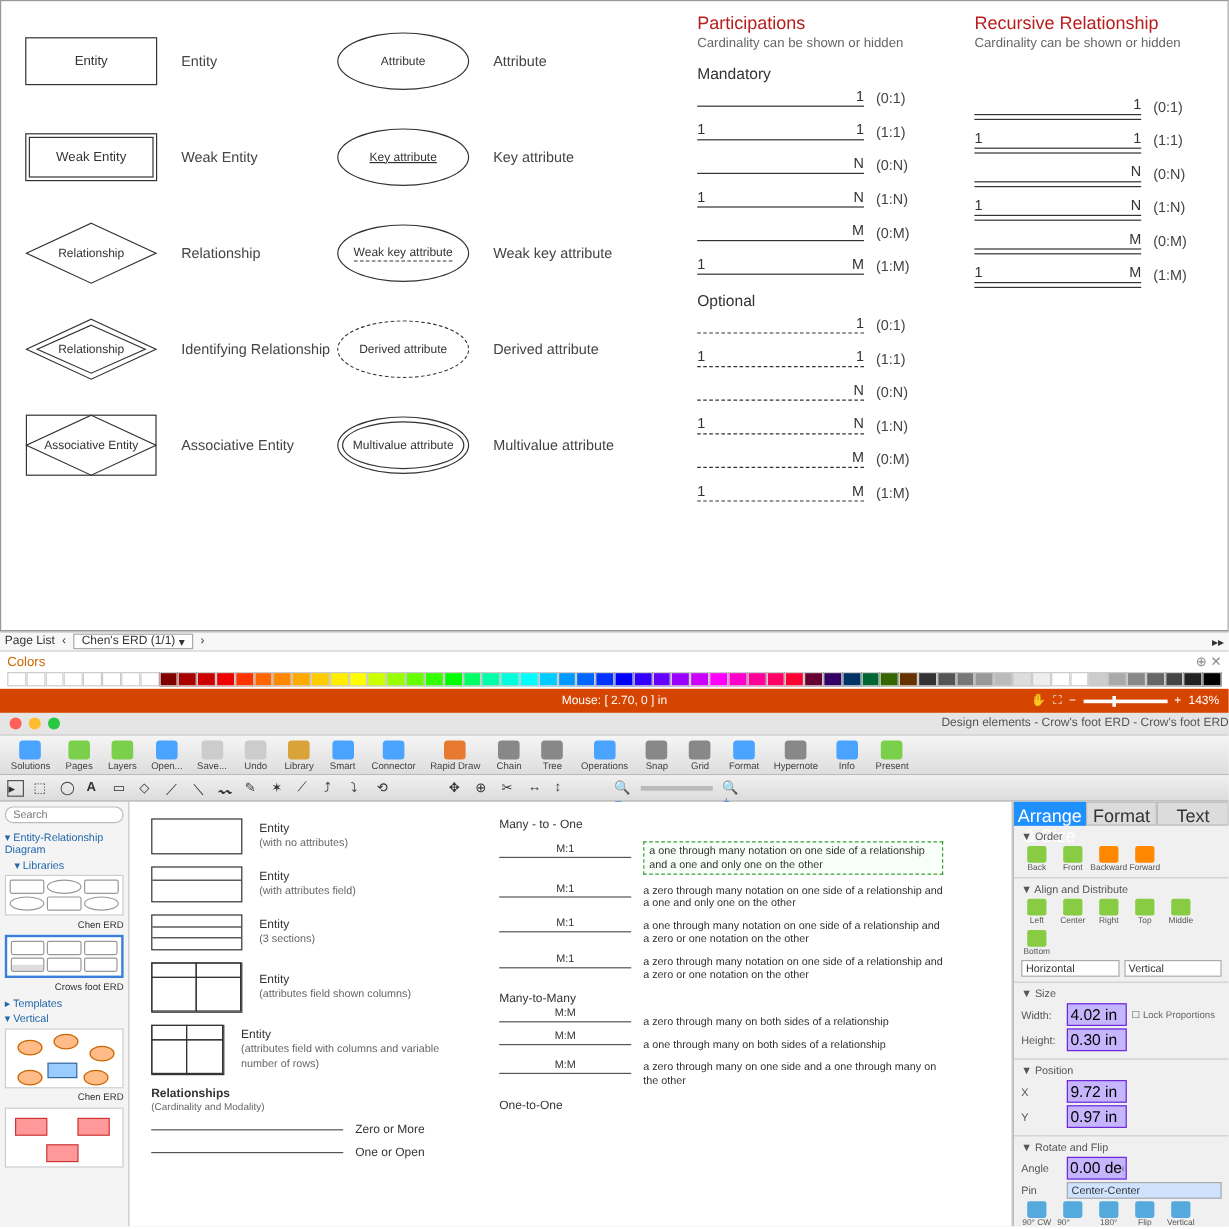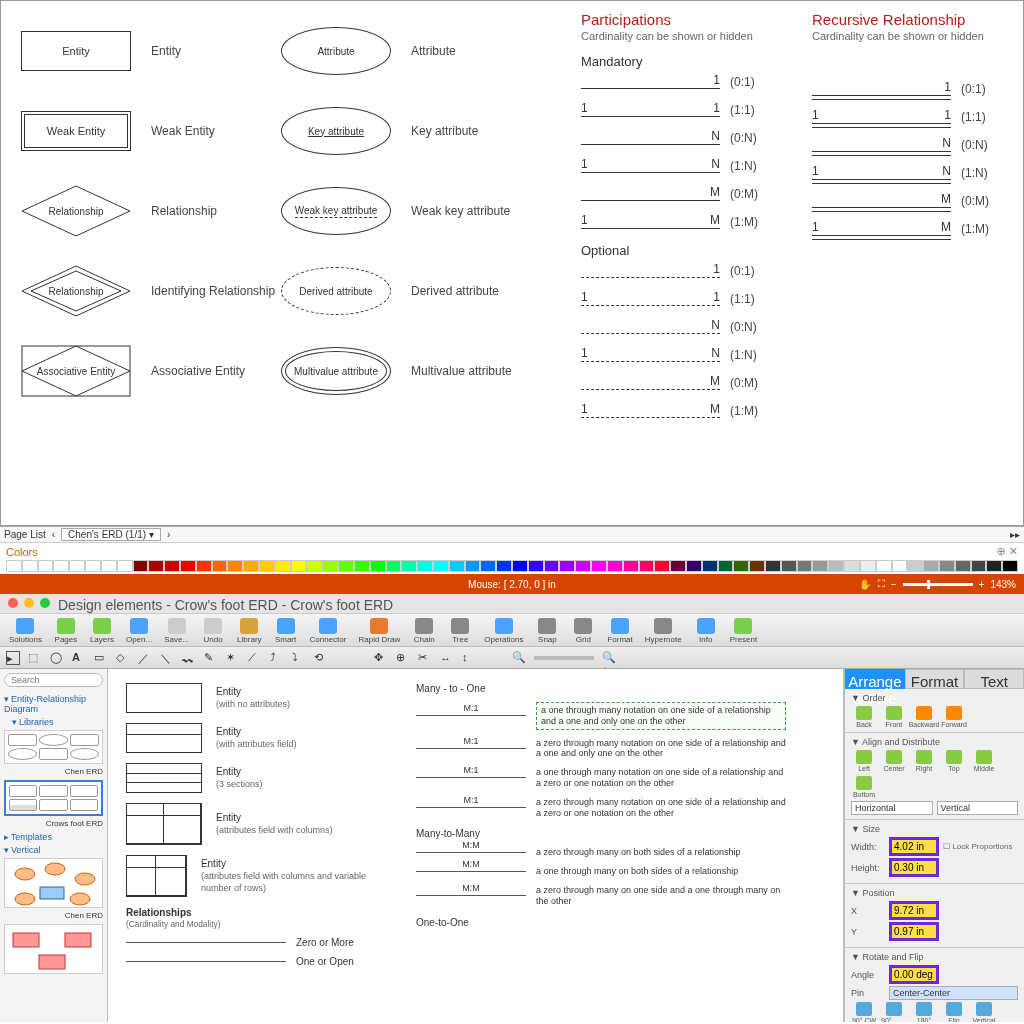--- a/index.html
+++ b/index.html
@@ -42,21 +42,21 @@
 .color-strip{height:14px;display:flex;padding:0 6px;gap:0}
 .color-strip span{flex:1;height:12px}
 .ruler-bar{height:20px;background:#d64500;color:#fff;font-size:10px;display:flex;align-items:center;justify-content:center;position:relative}
 .ruler-bar .zoom{position:absolute;right:8px;display:flex;align-items:center;gap:6px}
 .zoom-track{width:70px;height:3px;background:#fff;position:relative}
 .zoom-track::after{content:'';position:absolute;left:35%;top:-3px;width:3px;height:9px;background:#fff}
 
 .app2{background:#ececec;height:428px;display:flex;flex-direction:column}
 .mac-dots{display:flex;gap:6px;padding:4px 8px;background:#e5e5e5}
 .mac-dots span{width:10px;height:10px;border-radius:50%}
-.titlebar2{text-align:left;font-size:14px;color:#555;background:#e5e5e5;flex:1;padding-top:3px}
+.titlebar2{text-align:right;font-size:10px;color:#555;background:#e5e5e5;flex:1;padding-top:3px}
 .tb-row{display:flex;background:#e5e5e5}
 .toolbar2{display:flex;border-top:1px solid #ccc;border-bottom:1px solid #bbb;background:linear-gradient(#f5f5f5,#ddd);height:34px;align-items:flex-end;padding:0 4px;gap:2px}
 .tbtn{display:flex;flex-direction:column;align-items:center;font-size:8px;color:#444;padding:2px 5px;min-width:34px}
 .tbtn .ic{width:18px;height:16px;border-radius:3px;margin-bottom:1px}
 .subtool{height:22px;background:linear-gradient(#f0f0f0,#dcdcdc);border-bottom:1px solid #aaa;display:flex;align-items:center;padding:0 6px;gap:8px}
 .subtool span{width:14px;height:14px;display:inline-block}
 .app2-body{flex:1;display:flex;overflow:hidden}
 .left-nav{width:108px;background:#f4f4f4;border-right:1px solid #bbb;font-size:9px;padding:4px;overflow:hidden}
 .left-nav input{width:100%;font-size:9px;border:1px solid #bbb;border-radius:8px;padding:1px 6px;margin-bottom:4px}
 .nav-h{color:#2266aa;font-size:9px;margin:3px 0}
@@ -85,21 +85,21 @@
 .rp-tabs{display:flex;height:20px}
 .rp-tabs span{flex:1;text-align:center;padding:3px 0;font-size:15px;background:#dcdcdc;border:1px solid #bbb}
 .rp-tabs span.active{background:#1e90ff;color:#fff;border-color:#1e90ff}
 .rp-sec{padding:4px 6px;border-bottom:1px solid #ccc}
 .rp-sec h5{font-size:9px;color:#555;font-weight:normal;margin-bottom:3px}
 .rp-icons{display:flex;gap:4px;flex-wrap:wrap}
 .rp-ic{display:flex;flex-direction:column;align-items:center;font-size:7px;color:#555;width:26px}
 .rp-ic b{width:16px;height:14px;border-radius:2px;margin-bottom:1px;display:block}
 .rp-field{display:flex;align-items:center;gap:4px;margin:2px 0}
 .rp-field label{width:34px;color:#555}
-.rp-field input{width:50px;font-size:10px;border:3px solid #6d28d9;padding:1px 2px;background:#fde047}
+.rp-field input{width:50px;font-size:13px;border:1px solid #6d28d9;padding:1px 2px;background:#c4b5fd}
 .rp-sel{border:1px solid #aaa;background:#fff;padding:1px 3px;font-size:9px;flex:1}
 </style>
 </head>
 <body>
 
 <div class="top-canvas">
   <div style="display:flex;gap:20px">
 
     <div style="flex:0 0 520px">
       <div class="dc-grid">
@@ -563,21 +563,21 @@
               </div>
     <div class="c2-lbl">Entity<br><small>(3 sections)</small></div>
   </div>
   <div class="c2-row">
     <div class="c2-shape cols">
                 <span></span>
                 <span></span>
                 <span></span>
                 <span></span>
               </div>
-    <div class="c2-lbl">Entity<br><small>(attributes field with columns)</small></div>
+    <div class="c2-lbl">Entity<br><small>(attributes field shown columns)</small></div>
   </div>
   <div class="c2-row">
     <div class="c2-shape cols">
                 <span></span>
                 <span></span>
                 <span></span>
                 <span></span>
               </div>
     <div class="c2-lbl">Entity<br><small>(attributes field with columns and variable number of rows)</small></div>
   </div>

